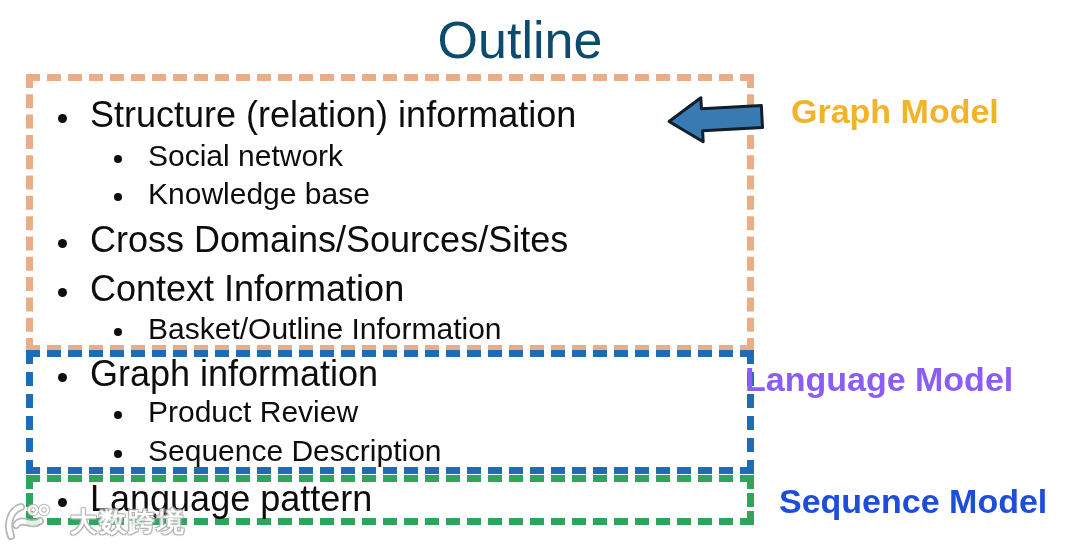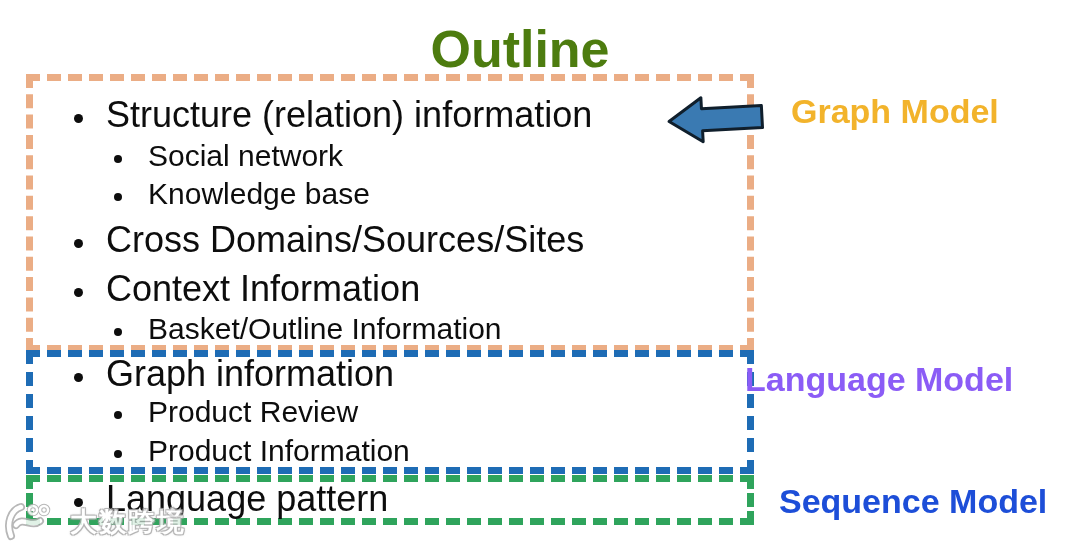--- a/index.html
+++ b/index.html
@@ -4,36 +4,36 @@
 <style>
   html,body{margin:0;padding:0;background:#ffffff;}
   .slide{
     position:relative;
     width:1080px;height:545px;
     background:#ffffff;
     font-family:"Liberation Sans", sans-serif;
     overflow:hidden;
   }
   .title{
-    position:absolute;top:19px;left:0;width:1040px;
+    position:absolute;top:10px;left:0;width:1040px;
     text-align:center;
-    font-size:52px;font-weight:bold;color:#4d7c0f;
+    font-size:52px;font-weight:normal;color:#0c4a6e;
   }
   .box{
     position:absolute;left:26px;width:728px;
     box-sizing:border-box;
     border-style:dashed;border-width:7px;
     background:transparent;
   }
   .box-graph{top:74px;height:278px;border-color:#EBAD85;}
   .box-language{top:350px;height:124px;border-color:#1E6CB5;}
   .box-sequence{top:475px;height:50px;border-color:#2FA45C;}
 
   .line{position:absolute;color:#0d0d0d;white-space:nowrap;line-height:1;}
-  .line.main{font-size:36px;left:90px;margin-left:16px;}
+  .line.main{font-size:36px;left:90px;}
   .line.sub{font-size:30px;left:148px;}
   .dot{position:absolute;background:#0d0d0d;border-radius:50%;}
   .line.main > .dot{width:9px;height:9px;left:-32px;top:17px;}
   .line.sub  > .dot{width:8px;height:8px;left:-34px;top:14px;}
 
   .model-label{
     position:absolute;font-weight:bold;font-size:34px;
     white-space:nowrap;line-height:1;
   }
   .label-graph{left:791px;top:94px;color:#F2B32B;text-align:center;}
@@ -98,21 +98,21 @@
   <div class="line main z-text" style="top:356px">
     <span class="dot"></span>
     <span>Graph information</span>
   </div>
   <div class="line sub z-text" style="top:397px">
     <span class="dot"></span>
     <span>Product Review</span>
   </div>
   <div class="line sub z-text" style="top:436px">
     <span class="dot"></span>
-    <span>Product Information</span>
+    <span>Sequence Description</span>
   </div>
 
   <div class="line main z-text" style="top:481px">
     <span class="dot"></span>
     <span>Language pattern</span>
   </div>
 
   <div class="model-label label-graph">Graph Model</div>
   <div class="model-label label-language">Language Model</div>
   <div class="model-label label-sequence">Sequence Model</div>

